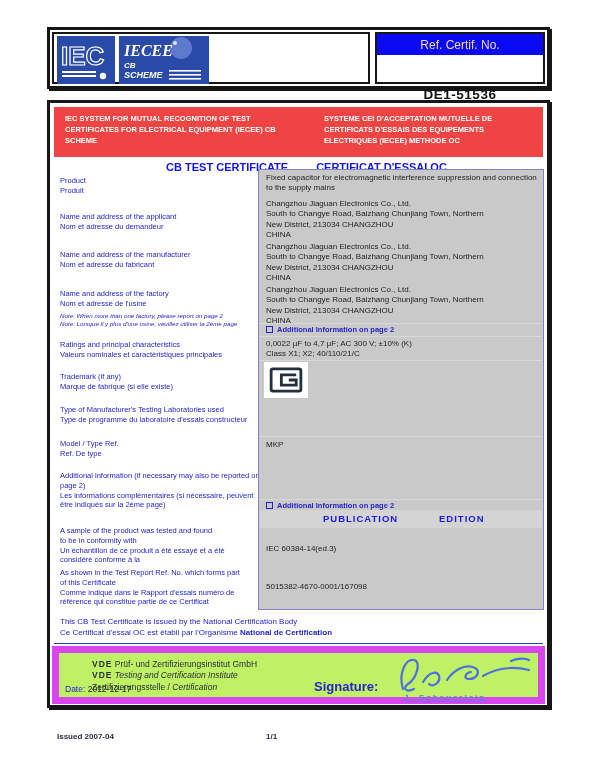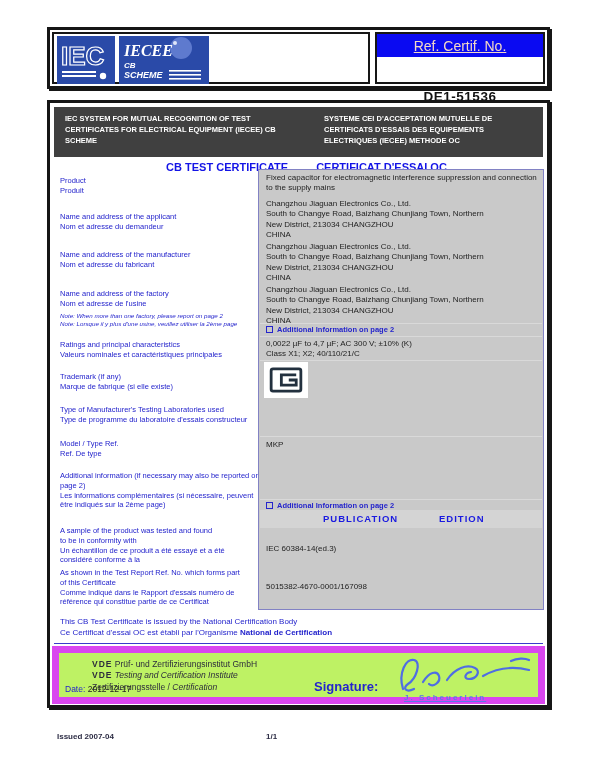--- a/index.html
+++ b/index.html
@@ -5,26 +5,26 @@
   html,body{margin:0;padding:0;background:#ffffff;}
   *{box-sizing:border-box;}
   .page{position:relative;width:600px;height:763px;background:#ffffff;
         font-family:"Liberation Sans",sans-serif;overflow:hidden;color:#232323;}
   .box{position:absolute;border:3px solid #161616;box-shadow:2px 2px 0 #161616;background:#fff;}
 
   
   .header-box{left:47px;top:27px;width:503px;height:62px;display:flex;gap:5px;padding:2px;}
   .logo-box{flex:1;border:2px solid #161616;display:flex;align-items:flex-start;padding:2px 3px;background:#fff;}
   .ref-box{width:170px;border:2px solid #161616;display:flex;flex-direction:column;background:#fff;}
-  .ref-top{background:#0a0af2;color:#f2d7c6;font-size:14px;text-align:center;padding:4px 0 3px;text-decoration:underline;}
+  .ref-top{background:#0a0af2;color:#f2d7c6;font-size:12px;text-align:center;padding:4px 0 3px;}
   .ref-no{flex:1;display:flex;align-items:center;justify-content:center;font-weight:bold;font-size:13.5px;color:#111;letter-spacing:.5px;margin-top:32px;}
 
   
   .main-box{left:47px;top:100px;width:503px;height:608px;}
-  .band{position:absolute;left:4px;top:4px;width:489px;height:50px;background:#404040;color:#ffffff;
+  .band{position:absolute;left:4px;top:4px;width:489px;height:50px;background:#ef4444;color:#ffffff;
         font-size:7.5px;font-weight:bold;display:flex;line-height:1.45;gap:28px;}
   .band-col{width:52%;padding:7px 10px 0 11px;}
   .band-col-r{width:48%;padding:7px 8px 0 2px;}
   .title-row{position:absolute;top:58px;left:16px;right:0;text-align:center;font-weight:bold;color:#1414e6;font-size:11px;}
   .title-row span{margin:0 14px;}
 
   .lbl{position:absolute;left:10px;width:200px;color:#2424cc;font-size:7.5px;line-height:1.3;}
   .note{font-size:6.2px;font-style:italic;line-height:1.35;}
 
   .panel{position:absolute;left:208px;top:66px;width:286px;height:441px;background:#c9c9c9;

